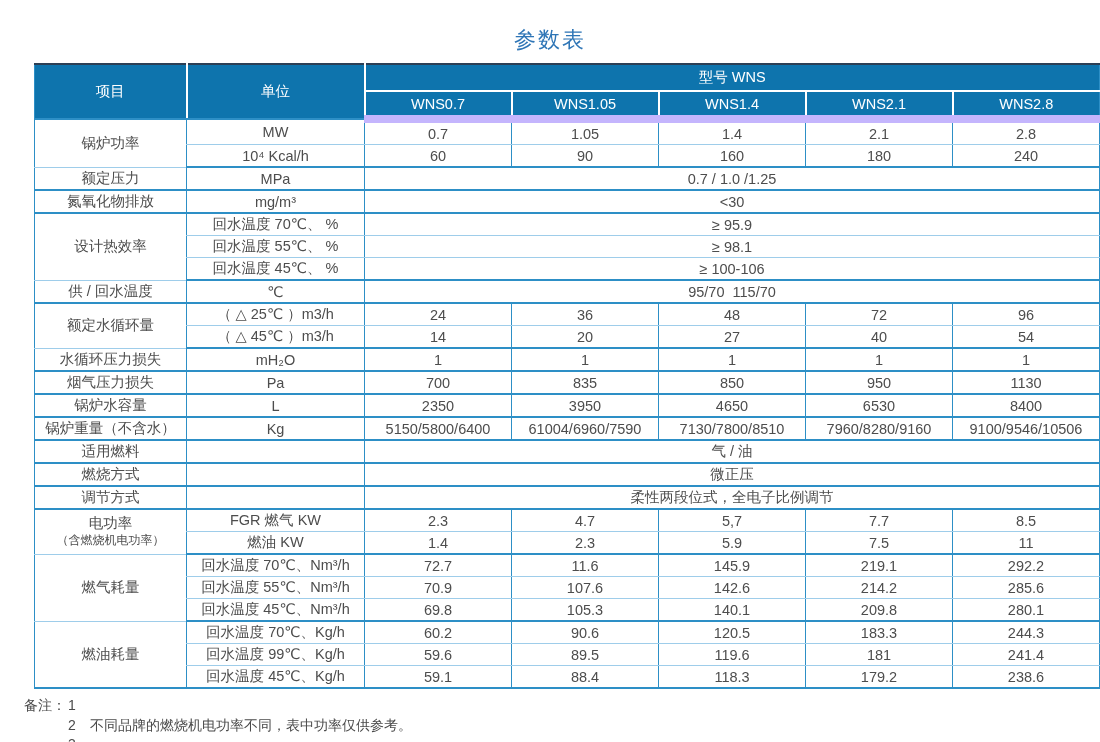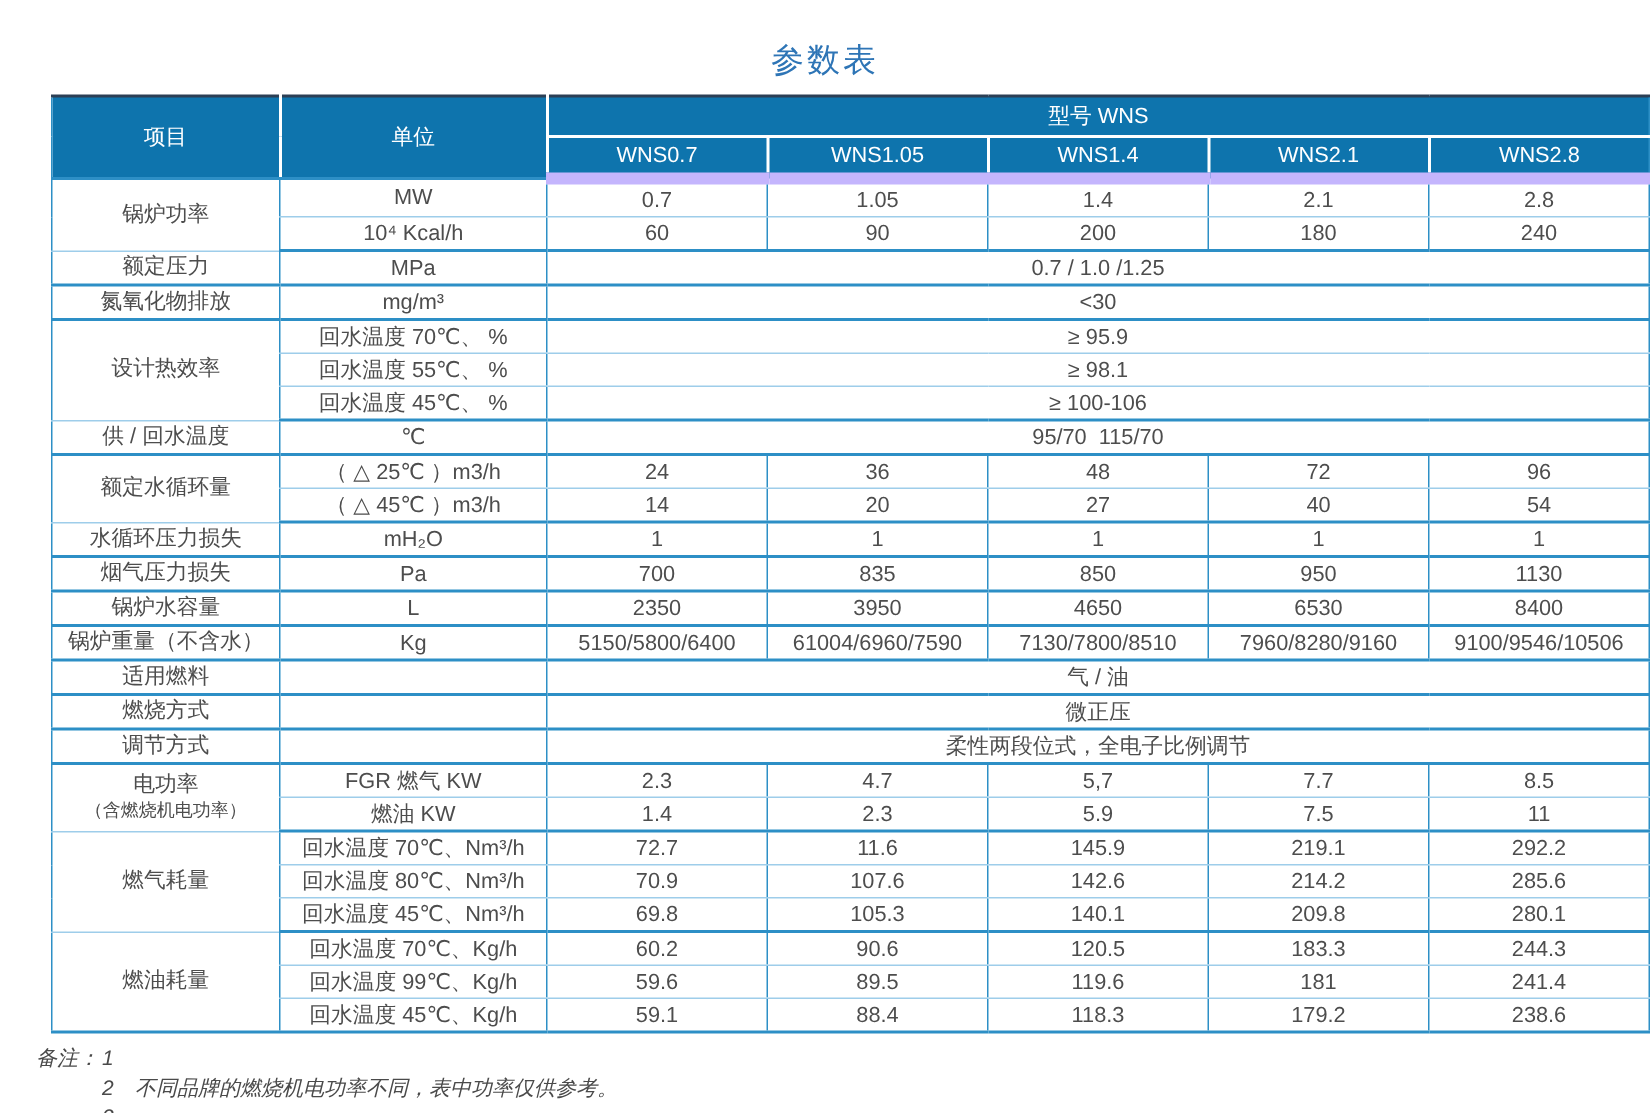--- a/index.html
+++ b/index.html
@@ -33,21 +33,21 @@
   td {
     border-left:1px solid #2d8fc6;
     border-bottom:1px solid #9ecdea;
     font-size:14.5px; text-align:center; height:21px;
     padding:0 3px; white-space:pre; overflow:hidden;
   }
   tr.gend td { border-bottom:2px solid #2d8fc6; }
   td.item-cell .item-sub { font-size:12px; line-height:16px; }
   td.item-cell .item-main { line-height:17px; }
   .notes { margin:7px 18px 0 24px; font-size:14px; color:#4a4a4a; }
-  .note-row { display:flex; line-height:19.5px; white-space:pre;font-style:italic; }
+  .note-row { display:flex; line-height:19.5px; white-space:pre; }
   .note-label { width:44px; flex:0 0 auto; }
   .note-num { width:14px; margin-right:8px; flex:0 0 auto; }
   .bottom-rule { margin:7px 18px 0 18px; border-top:2px solid #2a7fc0; height:0; }
 </style>
 </head>
 <body>
 
 <div class="title">参数表</div>
 
 <div class="table-wrap">
@@ -82,21 +82,21 @@
           <td class="v">0.7</td>
           <td class="v">1.05</td>
           <td class="v">1.4</td>
           <td class="v">2.1</td>
           <td class="v">2.8</td>
         </tr>
         <tr class="gend">
           <td class="unit-cell">10⁴ Kcal/h</td>
           <td class="v">60</td>
           <td class="v">90</td>
-          <td class="v">200</td>
+          <td class="v">160</td>
           <td class="v">180</td>
           <td class="v">240</td>
         </tr>
         <tr class="gend">
           <td class="item-cell" rowspan="1"><div class="item-main">额定压力</div></td>
           <td class="unit-cell">MPa</td>
           <td class="v-span" colspan="5">0.7 / 1.0 /1.25</td>
         </tr>
         <tr class="gend">
           <td class="item-cell" rowspan="1"><div class="item-main">氮氧化物排放</div></td>
@@ -209,21 +209,21 @@
         <tr>
           <td class="item-cell" rowspan="3"><div class="item-main">燃气耗量</div></td>
           <td class="unit-cell">回水温度 70℃、Nm³/h</td>
           <td class="v">72.7</td>
           <td class="v">11.6</td>
           <td class="v">145.9</td>
           <td class="v">219.1</td>
           <td class="v">292.2</td>
         </tr>
         <tr>
-          <td class="unit-cell">回水温度 80℃、Nm³/h</td>
+          <td class="unit-cell">回水温度 55℃、Nm³/h</td>
           <td class="v">70.9</td>
           <td class="v">107.6</td>
           <td class="v">142.6</td>
           <td class="v">214.2</td>
           <td class="v">285.6</td>
         </tr>
         <tr class="gend">
           <td class="unit-cell">回水温度 45℃、Nm³/h</td>
           <td class="v">69.8</td>
           <td class="v">105.3</td>

